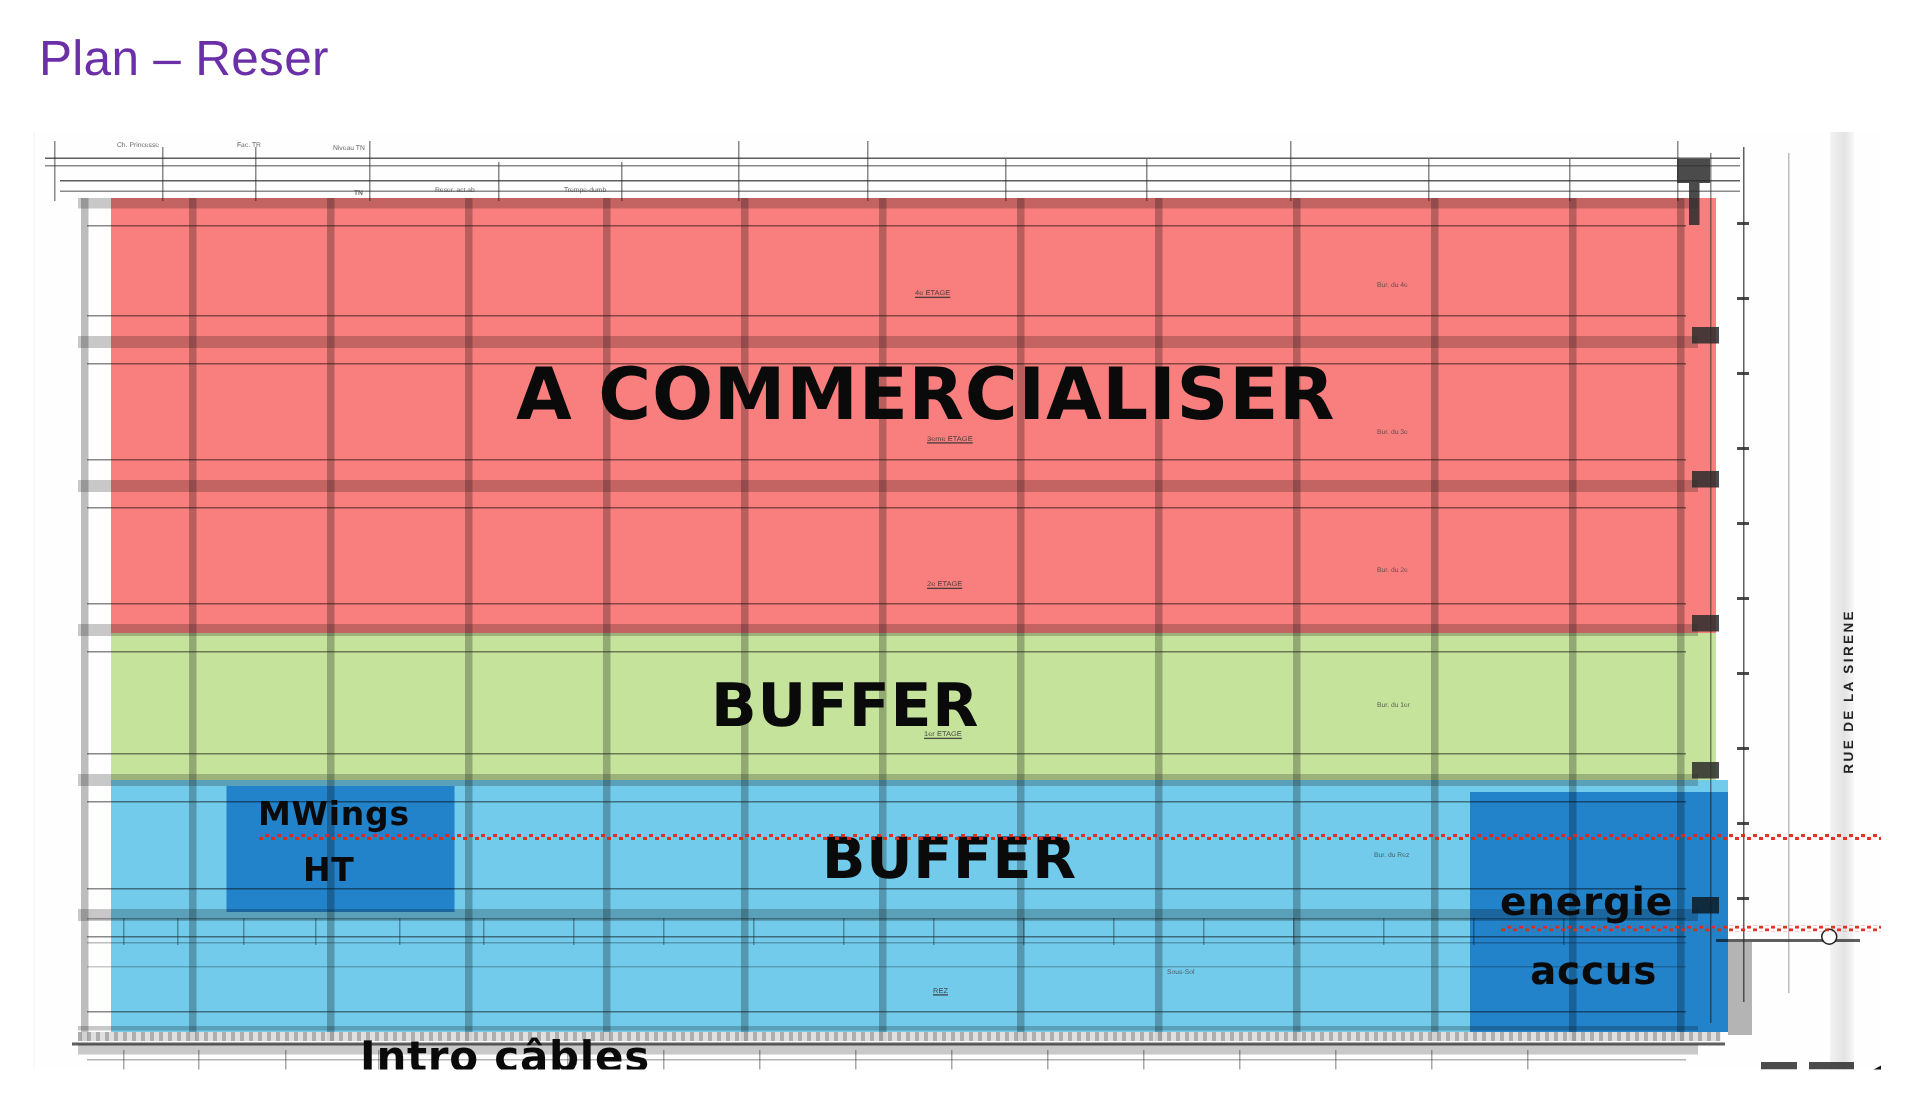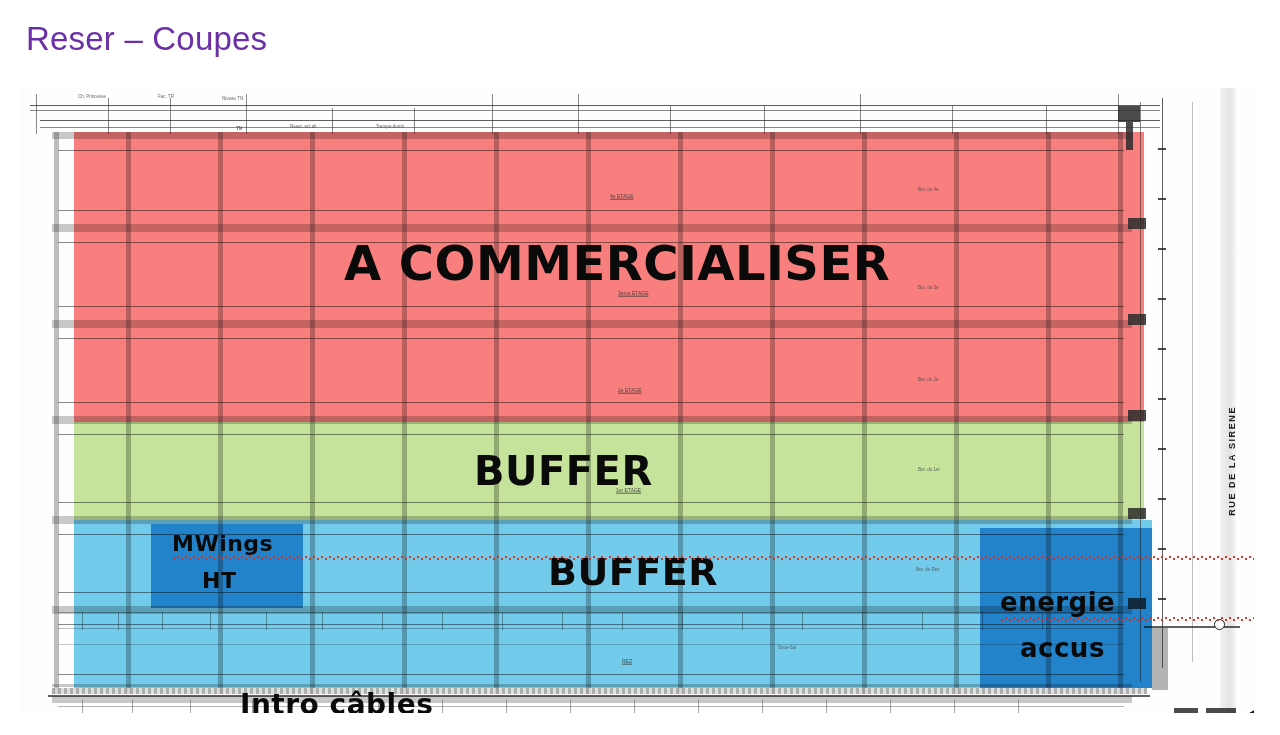--- a/index.html
+++ b/index.html
@@ -167,21 +167,21 @@
     position: absolute;
     mix-blend-mode: multiply;
     z-index: 20;
   }
 </style>
 </head>
 <body>
 
 <div id="slide">
 
-  <div id="slide-title">Reser – Coupes</div>
+  <div id="slide-title">Plan – Reser</div>
 
   <div id="drawing">
 
     <div class="paper"></div>
 
     <div>
 
       <div class="bp bp-h bp-thick" style="left:8px;  top:17px; width:1130px;"></div>
       <div class="bp bp-h" style="left:8px;  top:22px; width:1130px;"></div>
       <div class="bp bp-h bp-thick" style="left:18px; top:32px; width:1120px;"></div>

